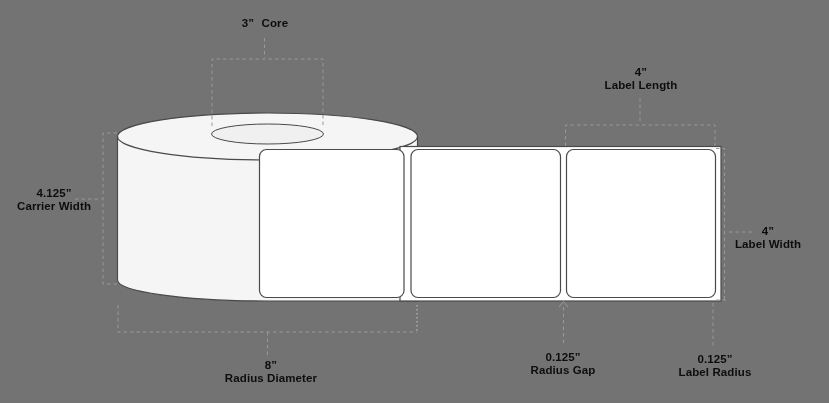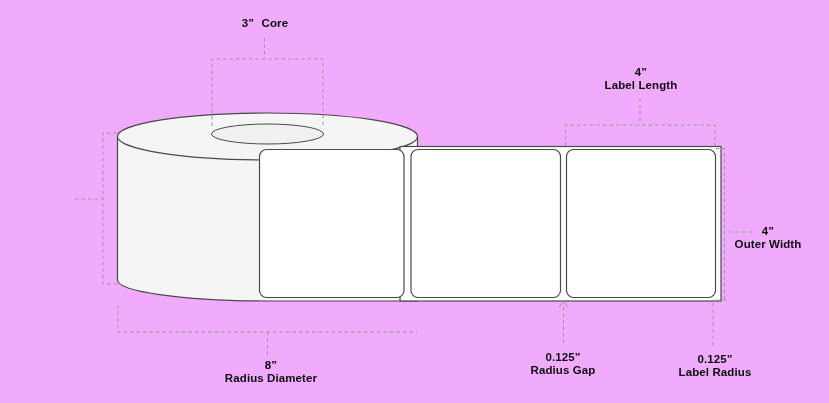--- a/index.html
+++ b/index.html
@@ -4,21 +4,21 @@
 <style>
   html, body {
     margin: 0;
     padding: 0;
     background: #ffffff;
   }
   .canvas {
     position: relative;
     width: 829px;
     height: 403px;
-    background: #f0abfc;
+    background: #737373;
     overflow: hidden;
     font-family: "Liberation Sans", sans-serif;
   }
   .artwork {
     position: absolute;
     left: 0;
     top: 0;
   }
   .ann {
     position: absolute;
@@ -92,24 +92,28 @@
   <div class="ann ann--inline" style="left:265px; top:17px;">
     <span class="v">3”</span>
     <span class="l">Core</span>
   </div>
 
   <div class="ann" style="left:641px; top:66px;">
     <span class="v">4”</span>
     <span class="l">Label Length</span>
   </div>
 
+  <div class="ann" style="left:54px; top:187px;">
+    <span class="v">4.125”</span>
+    <span class="l">Carrier Width</span>
+  </div>
 
   <div class="ann" style="left:768px; top:225px;">
     <span class="v">4”</span>
-    <span class="l">Outer Width</span>
+    <span class="l">Label Width</span>
   </div>
 
   <div class="ann" style="left:271px; top:359px;">
     <span class="v">8”</span>
     <span class="l">Radius Diameter</span>
   </div>
 
   <div class="ann" style="left:563px; top:351px;">
     <span class="v">0.125”</span>
     <span class="l">Radius Gap</span>

